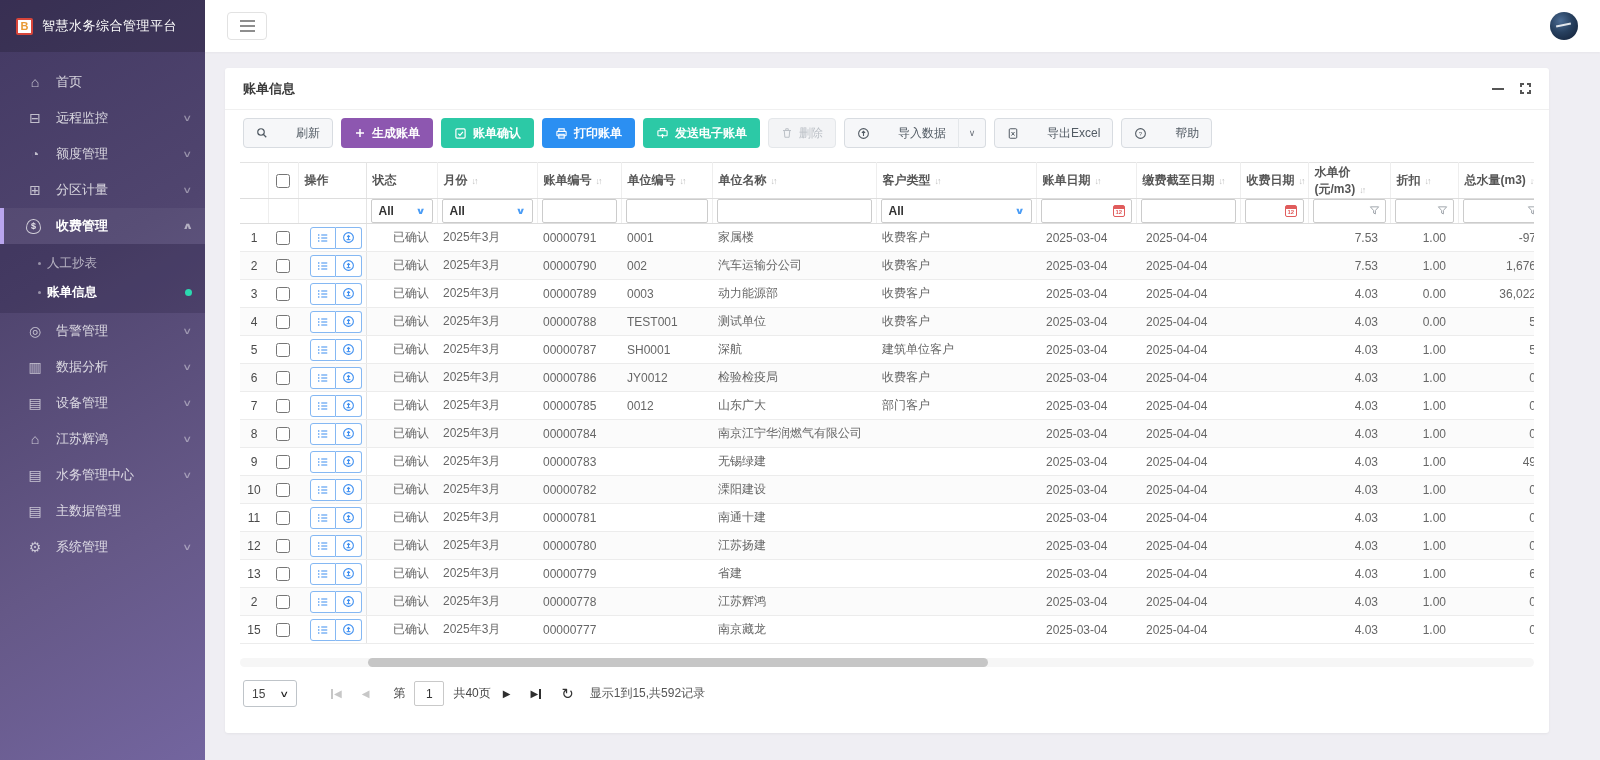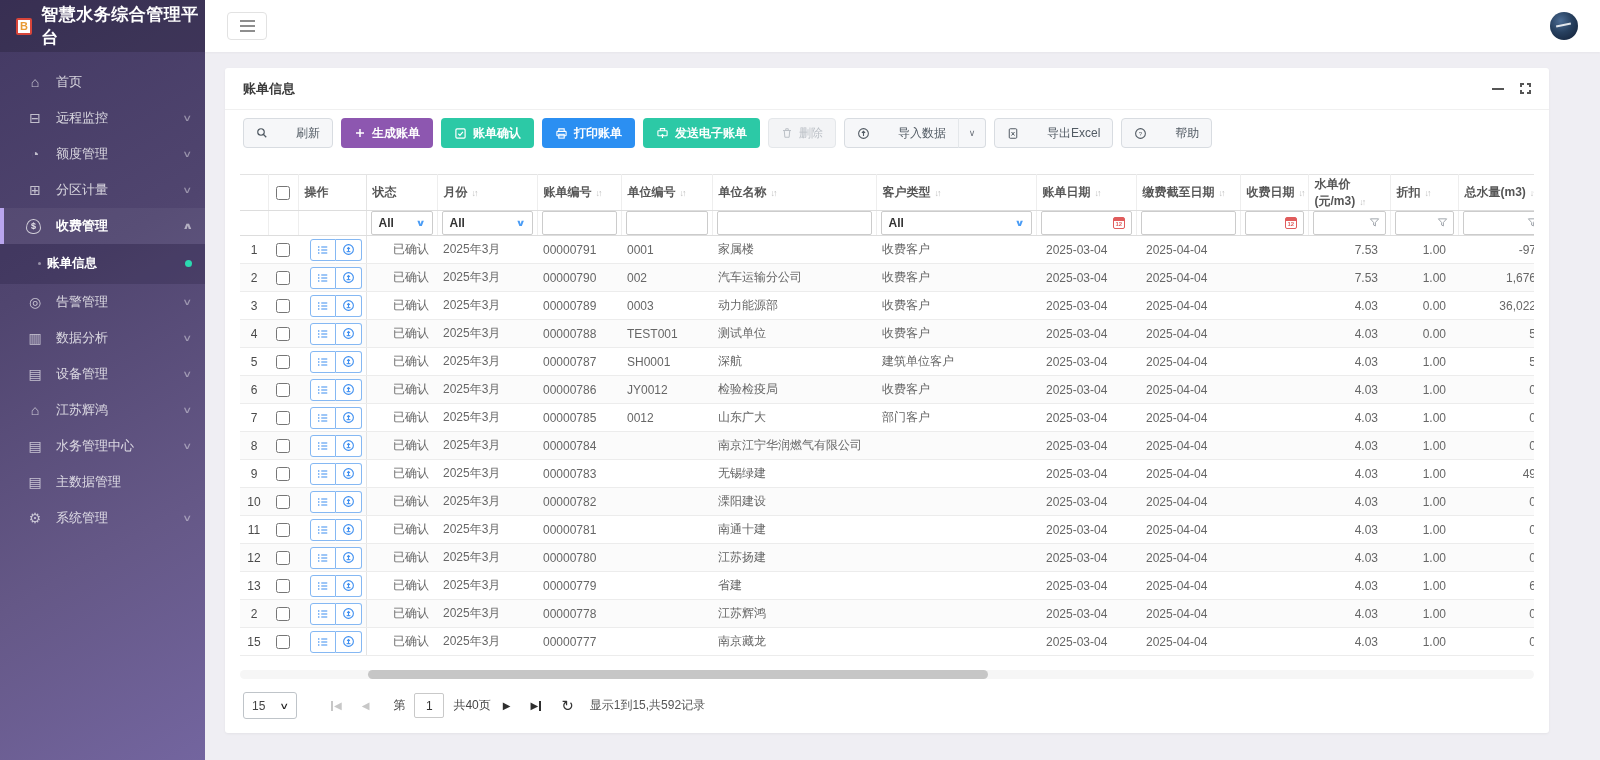--- a/index.html
+++ b/index.html
@@ -6,21 +6,21 @@
   * { box-sizing: border-box; margin: 0; padding: 0; }
   html,body { width:1600px; height:760px; overflow:hidden; }
   body { font-family:"Liberation Sans","DejaVu Sans",sans-serif; background:#efeef3; color:#444; }
 
   
   .sidebar { position:absolute; left:0; top:0; width:205px; height:760px;
     background:linear-gradient(150deg,#433963 0%,#50456f 35%,#655887 70%,#73659f 100%); }
   .logo { height:52px; display:flex; align-items:center; padding-left:16px; gap:9px; background:rgba(0,0,0,.16); }
   .logo-mark { display:inline-flex; align-items:center; justify-content:center; width:17px; height:17px;
     border:2px solid #d8453a; color:#e89a35; font-weight:bold; font-size:11px; background:#fff; border-radius:2px; }
-  .logo-title { font-size:17px; font-weight:bold; color:#fff; letter-spacing:.5px; }
+  .logo-title { font-size:13px; font-weight:normal; color:#fff; letter-spacing:.5px; }
   .nav { padding-top:12px; }
   .nav-item { height:36px; display:flex; align-items:center; padding:0 14px 0 26px; font-size:13px;
     color:rgba(255,255,255,.78); position:relative; cursor:pointer; }
   .nav-item .nicon { width:18px; margin-right:12px; font-size:14px; opacity:.85; text-align:center; flex:none; }
   .nav-item .nicon.coin { display:inline-flex; width:15px; height:15px; border:1.2px solid rgba(255,255,255,.85);
     border-radius:50% 50% 48% 48%/62% 62% 42% 42%; font-size:9px; align-items:center; justify-content:center; margin-right:15px; }
   .nav-item .chev { margin-left:auto; font-size:9px; opacity:.55; transform:scaleX(1.5); }
   .nav-item.active { color:#fff; font-weight:bold; background:rgba(255,255,255,.05); }
   .nav-item.active::before { content:''; position:absolute; left:0; top:0; bottom:0; width:4px; background:#b9a5ee; }
   .submenu { background:rgba(18,10,38,.18); padding:5px 0 6px; }
@@ -65,21 +65,21 @@
   .btn-teal { background:#2cc9a6; color:#fff; font-weight:bold; }
   .btn-blue { background:#2b8ff2; color:#fff; font-weight:bold; }
   .btn-disabled { background:#f3f4f6; border-color:#e4e7ea; color:#bcc1c7; cursor:default; }
   .btn-group { display:inline-flex; }
   .btn-group .btn-main { border-radius:4px 0 0 4px; }
   .btn-caret { width:28px; height:30px; border:1px solid #d8dce1; border-left-color:#e4e7ea; margin-left:-1px;
     border-radius:0 4px 4px 0; background:#f6f7f9; color:#6a7079; font-size:9px; cursor:pointer; }
 
   
   .table-wrap { margin:4px 15px 0; width:1294px; overflow:hidden; }
-  table { border-collapse:collapse; table-layout:fixed; width:1308px; font-size:12px;margin-top:12px; }
+  table { border-collapse:collapse; table-layout:fixed; width:1308px; font-size:12px; }
   thead th { height:36px; font-size:12px; font-weight:bold; color:#555; text-align:left; padding-left:6px;
     border-top:1px solid #e3e3e3; border-bottom:1px solid #ddd; border-right:1px solid #eee; background:#fff; }
   thead tr.flt-row th { height:18px; padding:0; border-bottom:1px solid #ddd; }
   thead .hcb { text-align:center; padding-left:0; }
   .sort { color:#c2c2c2; font-size:9px; margin-left:4px; letter-spacing:-2px; font-weight:normal; cursor:pointer; }
   tbody td { height:28px; border-bottom:1px solid #ececec; color:#666; overflow:hidden; white-space:nowrap; }
   tbody tr.even td { background:#fbfbfb; }
   td.sep, th.sep { border-right:1px solid #e4e4e4; }
   .ta-c { text-align:center; } .ta-r { text-align:right; }
   .pl6 { padding-left:6px; } .pl10 { padding-left:10px; }
@@ -149,20 +149,23 @@
           <span class="nicon">⊞</span>
           <span class="nlabel">分区计量</span>
           <span class="chev">∨</span>
         </div>
         <div class="nav-item active">
           <span class="nicon coin">$</span>
           <span class="nlabel">收费管理</span>
           <span class="chev">∧</span>
         </div>
         <div class="submenu">
+          <div class="sub-item">
+            <span>人工抄表</span>
+          </div>
           <div class="sub-item active">
             <span>账单信息</span>
           </div>
         </div>
         <div class="nav-item">
           <span class="nicon">◎</span>
           <span class="nlabel">告警管理</span>
           <span class="chev">∨</span>
         </div>
         <div class="nav-item">

